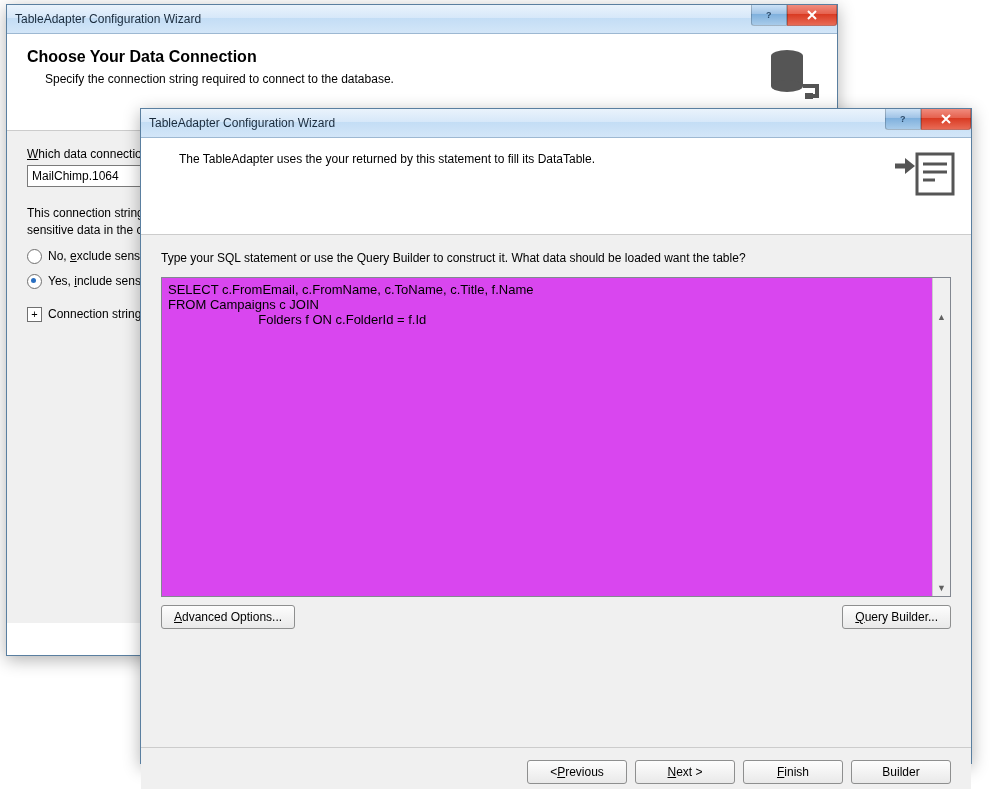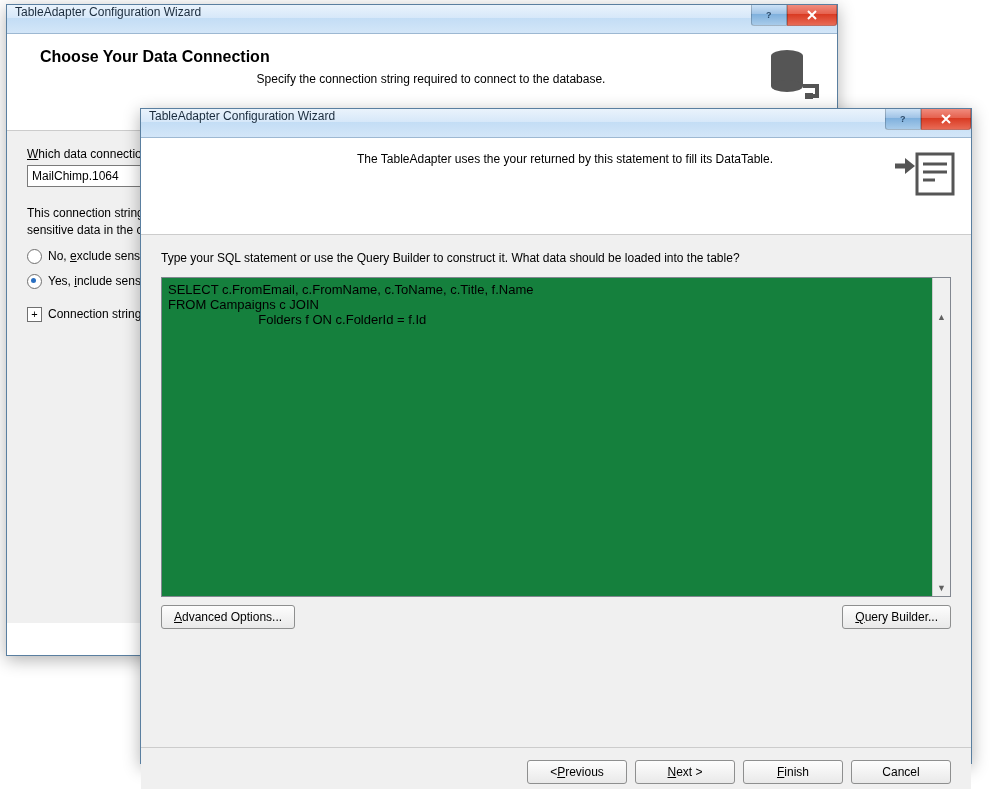--- a/index.html
+++ b/index.html
@@ -17,21 +17,21 @@
     position: absolute;
     background: #fff;
     border: 1px solid #5a7fa0;
     box-shadow: 0 4px 16px rgba(0,0,0,0.3);
   }
   .titlebar {
     height: 28px;
     background: linear-gradient(to bottom, #eaf3fc 0%, #d7e8f9 45%, #c3ddf5 46%, #d3e6f8 100%);
     border-bottom: 1px solid #9db8d2;
     display: flex;
-    align-items: flex-start;
+    align-items: center;
     padding-left: 8px;
     position: relative;
   }
   .titlebar-text {
     color: #1a2b3c;
     font-size: 12px;
   }
   .title-buttons {
     position: absolute;
     right: 0;
@@ -64,31 +64,30 @@
   .close-btn svg { width:12px; height:12px; }
   .help-btn svg { width:12px; height:12px; }
   .wiz-header {
     background: #fff;
     padding: 14px 20px 12px 20px;
     border-bottom: 1px solid #ccc;
     position: relative;
     min-height: 70px;
   }
   .wiz-header h1 {
-    margin: 0 0 6px 13px;
+    margin: 0 0 6px 0;
     font-size: 16px;
     font-weight: bold;
     color: #000;
   }
   .wiz-header p {
     margin: 0;
     padding-left: 18px;
     color: #000;
     font-size: 12px;
-    text-align: center;
   }
   .wiz-header .icon-area {
     position: absolute;
     right: 14px;
     top: 10px;
   }
   .wiz-content {
     background: #f0f0f0;
     padding: 16px 20px;
     font-size: 12px;
@@ -134,21 +133,21 @@
     margin-bottom: 12px;
   }
   .front-window .question {
     font-weight: bold;
     margin-bottom: 4px;
   }
   .sql-box {
     width: 100%;
     height: 320px;
     border: 1px solid #828790;
-    background: #15803d;
+    background: #d946ef;
     box-sizing: border-box;
     padding: 4px 6px;
     font-family: "Segoe UI", Tahoma, sans-serif;
     font-size: 13px;
     white-space: pre;
     overflow: auto;
     position: relative;
   }
   .sql-scroll {
     position:absolute; right:0; top:0; bottom:0; width:17px; background:#f0f0f0; border-left:1px solid #ccc;
@@ -259,34 +258,34 @@
         <path d="M2 18 L18 18" stroke="#555" stroke-width="5"></path>
         <path d="M12 10 L22 18 L12 26" fill="#555"></path>
         <rect x="24" y="6" width="36" height="40" fill="none" stroke="#555" stroke-width="3"></rect>
         <line x1="30" y1="16" x2="54" y2="16" stroke="#555" stroke-width="3"></line>
         <line x1="30" y1="24" x2="54" y2="24" stroke="#555" stroke-width="3"></line>
         <line x1="30" y1="32" x2="42" y2="32" stroke="#555" stroke-width="3"></line>
       </svg>
     </div>
   </div>
   <div class="wiz-content">
-    <div class="instr">Type your SQL statement or use the Query Builder to construct it. What data should be loaded into the table?</div>
+    <div class="instr">Type your SQL statement or use the Query Builder to construct it. What data should be loaded want the table?</div>
     <div class="sql-box"><span>SELECT c.FromEmail, c.FromName, c.ToName, c.Title, f.Name
 FROM Campaigns c JOIN
                          Folders f ON c.FolderId = f.Id</span>
       <div class="sql-scroll">
         <div class="scroll-arrow">▲</div>
         <div style="flex:1"></div>
         <div class="scroll-arrow" style="position:absolute;bottom:0;width:100%;">▼</div>
       </div>
     </div>
     <div class="options-row">
       <button class="btn"><span style="text-decoration:underline">A</span>dvanced Options...</button>
       <button class="btn"><span style="text-decoration:underline">Q</span>uery Builder...</button>
     </div>
   </div>
   <div class="footer">
     <button class="btn">&lt; <span style="text-decoration:underline">P</span>revious</button>
     <button class="btn"><span style="text-decoration:underline">N</span>ext &gt;</button>
     <button class="btn"><span style="text-decoration:underline">F</span>inish</button>
-    <button class="btn">Cancel</button>
+    <button class="btn">Builder</button>
   </div>
 </div>
 
 </body></html>

